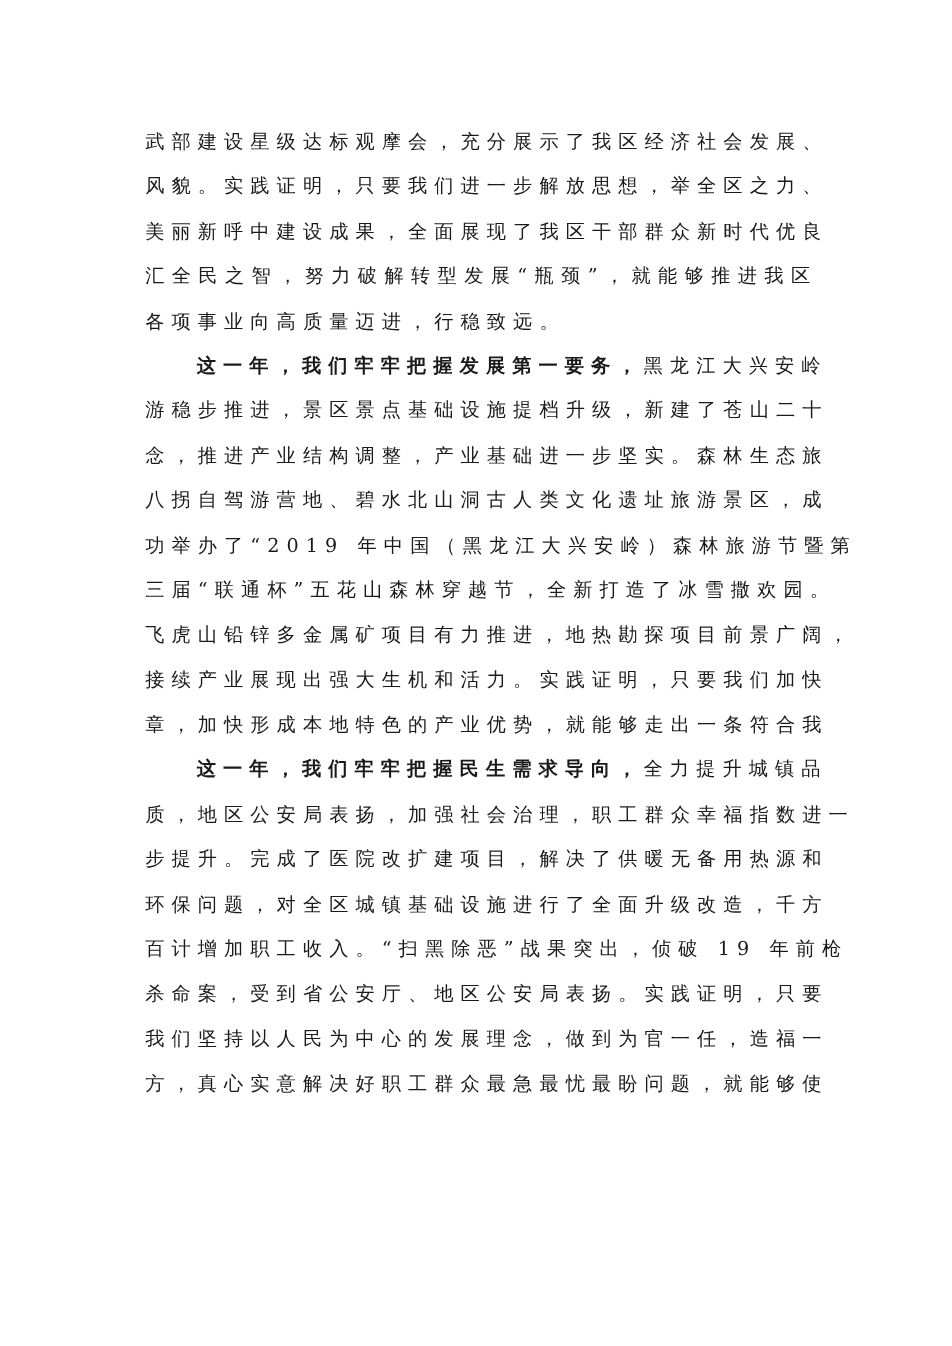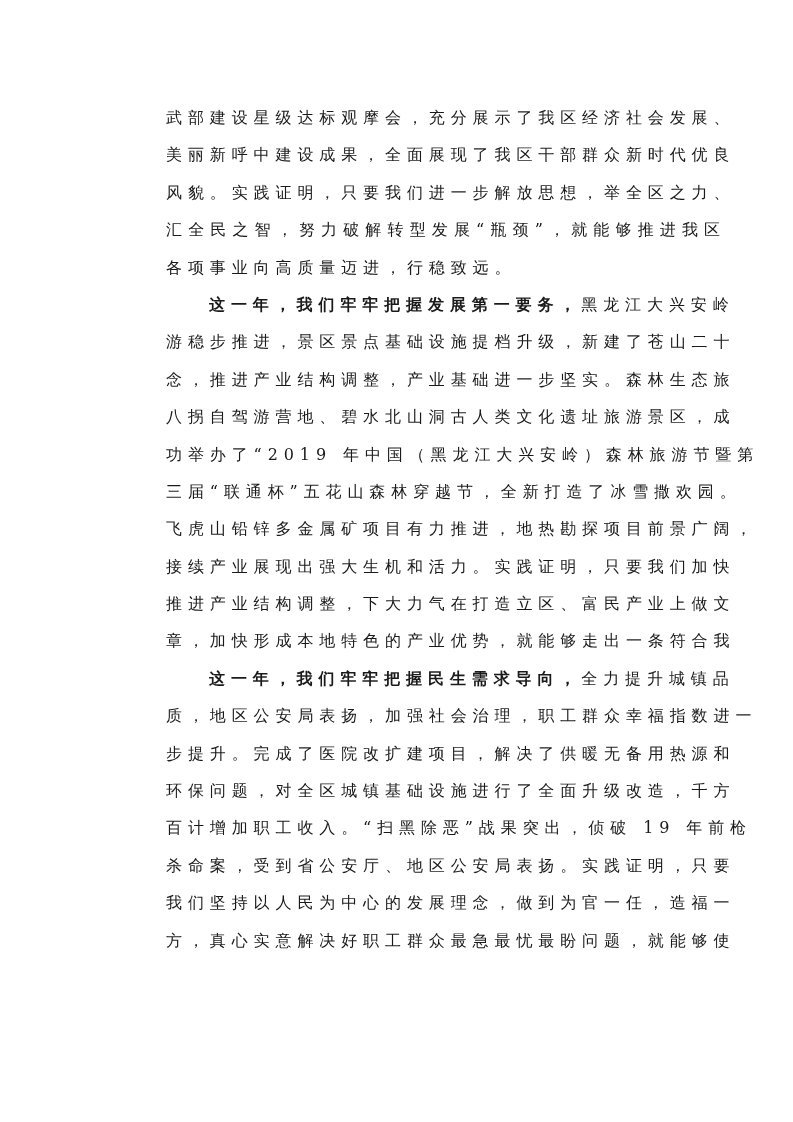--- a/index.html
+++ b/index.html
@@ -23,21 +23,20 @@
     }
     .content {
       position: absolute;
       left: 121px;
       top: 99px;
       width: 560px;
       color: #1a1a1a;
       font-family: "DejaVu Serif", "Liberation Serif", serif;
       font-size: 16px;
       line-height: 37.4px;
-      margin-left: 45px;
     }
     .line {
       display: block;
       height: 37.4px;
       white-space: nowrap;
       text-align: justify;
       text-align-last: justify;
       letter-spacing: 5.9px;
     }
     .line.last {
@@ -52,36 +51,35 @@
     }
   </style>
 </head>
 <body>
 
 <div class="page">
   <div class="content">
 
     <div>
       <span class="line">武部建设星级达标观摩会，充分展示了我区经济社会发展、</span>
+      <span class="line">风貌。实践证明，只要我们进一步解放思想，举全区之力、</span>
       <span class="line">美丽新呼中建设成果，全面展现了我区干部群众新时代优良</span>
-      <span class="line">风貌。实践证明，只要我们进一步解放思想，举全区之力、</span>
       <span class="line">汇全民之智，努力破解转型发展“瓶颈”，就能够推进我区</span>
       <span class="line last">各项事业向高质量迈进，行稳致远。</span>
     </div>
 
     <div>
       <span class="line indent"><span class="bold">这一年，我们牢牢把握发展第一要务，</span><span>黑龙江大兴安岭</span></span>
       <span class="line">游稳步推进，景区景点基础设施提档升级，新建了苍山二十</span>
       <span class="line">念，推进产业结构调整，产业基础进一步坚实。森林生态旅</span>
       <span class="line">八拐自驾游营地、碧水北山洞古人类文化遗址旅游景区，成</span>
       <span class="line">功举办了“2019 年中国（黑龙江大兴安岭）森林旅游节暨第</span>
       <span class="line">三届“联通杯”五花山森林穿越节，全新打造了冰雪撒欢园。</span>
       <span class="line">飞虎山铅锌多金属矿项目有力推进，地热勘探项目前景广阔，</span>
       <span class="line">接续产业展现出强大生机和活力。实践证明，只要我们加快</span>
-      <span class="line">推进产业结构调整，下大力气在打造立区、富民产业上做文</span>
       <span class="line">章，加快形成本地特色的产业优势，就能够走出一条符合我</span>
     </div>
 
     <div>
       <span class="line indent"><span class="bold">这一年，我们牢牢把握民生需求导向，</span><span>全力提升城镇品</span></span>
       <span class="line">质，地区公安局表扬，加强社会治理，职工群众幸福指数进一</span>
       <span class="line">步提升。完成了医院改扩建项目，解决了供暖无备用热源和</span>
       <span class="line">环保问题，对全区城镇基础设施进行了全面升级改造，千方</span>
       <span class="line">百计增加职工收入。“扫黑除恶”战果突出，侦破 19 年前枪</span>
       <span class="line">杀命案，受到省公安厅、地区公安局表扬。实践证明，只要</span>

